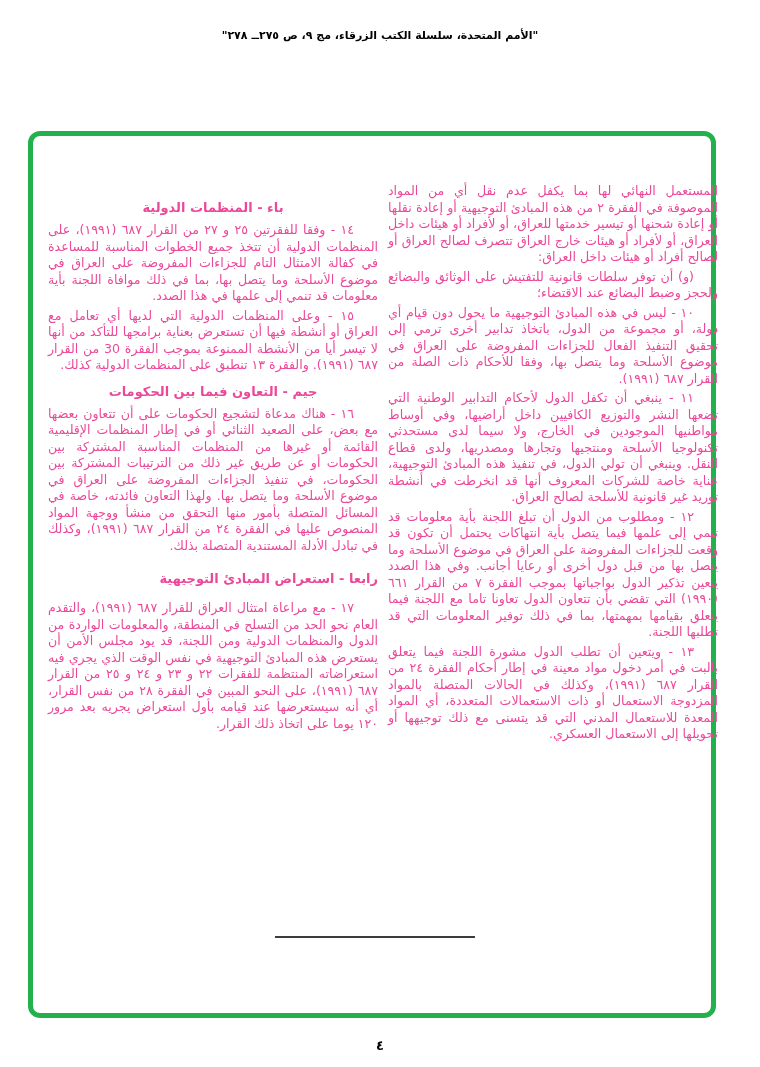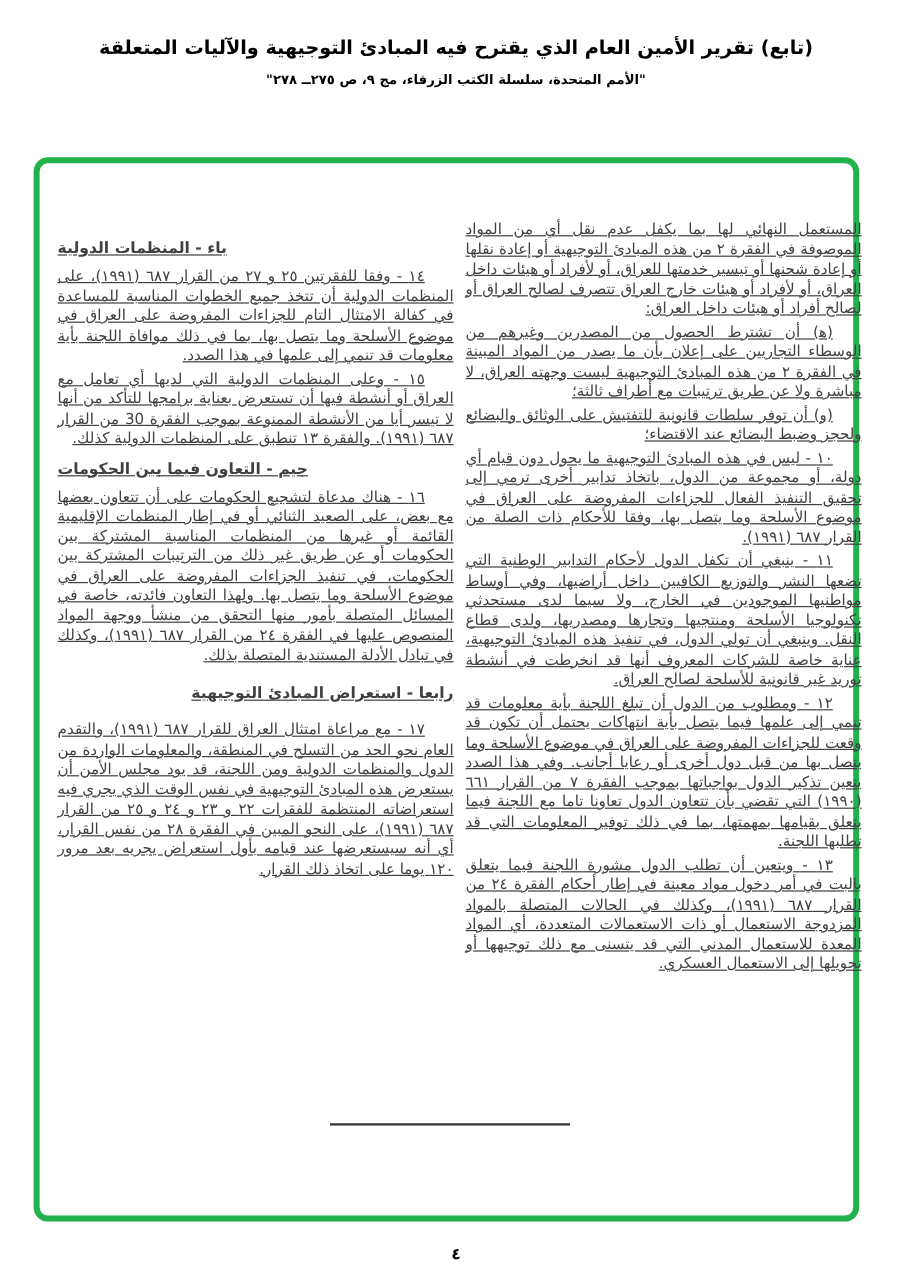--- a/index.html
+++ b/index.html
@@ -10,56 +10,54 @@
   }
   .doc-header{position:absolute;top:24px;left:0;width:100%;text-align:center;font-weight:bold;}
   .title-line{font-size:16px;line-height:31px;white-space:nowrap;}
   .source-line{font-size:11px;line-height:18px;margin-top:3px;}
   .green-frame{
     position:absolute;left:28px;top:131px;width:688px;height:887px;
     border:5px solid #22b14c;border-radius:12px;box-sizing:border-box;
   }
   .col{
     position:absolute;width:330px;font-size:12.6px;line-height:16.5px;
-    text-align:justify;color:#404040;text-decoration:underline;
+    text-align:justify;color:#ec4899;
   }
   .col-first{left:388px;top:183px;}
   .col-second{left:48px;top:190px;}
   .col p{margin:0 0 3px 0;text-indent:24px;}
   .col p.cont{text-indent:0;}
   .sec-heading{
     font-weight:bold;font-size:13px;line-height:17px;
-    margin:9px 0 6px 0;text-align:left;
+    margin:9px 0 6px 0;text-align:center;
   }
   .sec-heading-center{
     font-weight:bold;font-size:13px;line-height:17px;
     margin:16px 0 13px 0;text-align:right;
   }
   .footnote-rule{
     position:absolute;left:275px;top:936px;width:200px;height:2px;
     background:#3c3c3c;
   }
   .page-number{
     position:absolute;top:1038px;left:0;width:100%;text-align:center;
     font-size:13px;font-weight:bold;
   }
 </style>
 </head>
 <body>
 
 <div class="doc-header">
-  <div class="title-line">(تابع) تقرير الأمين العام الذي يقترح فيه المبادئ التوجيهية والآليات المتعلقة</div>
   <div class="source-line">"الأمم المتحدة، سلسلة الكتب الزرقاء، مج ٩، ص ٢٧٥ــ ٢٧٨"</div>
 </div>
 
 <div class="green-frame"></div>
 
 <div class="col col-first">
   <p class="cont">المستعمل النهائي لها بما يكفل عدم نقل أي من المواد الموصوفة في الفقرة ٢ من هذه المبادئ التوجيهية أو إعادة نقلها أو إعادة شحنها أو تيسير خدمتها للعراق، أو لأفراد أو هيئات داخل العراق، أو لأفراد أو هيئات خارج العراق تتصرف لصالح العراق أو لصالح أفراد أو هيئات داخل العراق:</p>
-  <p>(ﻫ) أن تشترط الحصول من المصدرين وغيرهم من الوسطاء التجاريين على إعلان بأن ما يصدر من المواد المبينة في الفقرة ٢ من هذه المبادئ التوجيهية ليست وجهته العراق، لا مباشرة ولا عن طريق ترتيبات مع أطراف ثالثة؛</p>
   <p>(و) أن توفر سلطات قانونية للتفتيش على الوثائق والبضائع ولحجز وضبط البضائع عند الاقتضاء؛</p>
   <p>١٠ - ليس في هذه المبادئ التوجيهية ما يحول دون قيام أي دولة، أو مجموعة من الدول، باتخاذ تدابير أخرى ترمي إلى تحقيق التنفيذ الفعال للجزاءات المفروضة على العراق في موضوع الأسلحة وما يتصل بها، وفقا للأحكام ذات الصلة من القرار ٦٨٧ (١٩٩١).</p>
   <p>١١ - ينبغي أن تكفل الدول لأحكام التدابير الوطنية التي تضعها النشر والتوزيع الكافيين داخل أراضيها، وفي أوساط مواطنيها الموجودين في الخارج، ولا سيما لدى مستحدثي تكنولوجيا الأسلحة ومنتجيها وتجارها ومصدريها، ولدى قطاع النقل. وينبغي أن تولي الدول، في تنفيذ هذه المبادئ التوجيهية، عناية خاصة للشركات المعروف أنها قد انخرطت في أنشطة توريد غير قانونية للأسلحة لصالح العراق.</p>
   <p>١٢ - ومطلوب من الدول أن تبلغ اللجنة بأية معلومات قد تنمي إلى علمها فيما يتصل بأية انتهاكات يحتمل أن تكون قد وقعت للجزاءات المفروضة على العراق في موضوع الأسلحة وما يتصل بها من قبل دول أخرى أو رعايا أجانب. وفي هذا الصدد يتعين تذكير الدول بواجباتها بموجب الفقرة ٧ من القرار ٦٦١ (١٩٩٠) التي تقضي بأن تتعاون الدول تعاونا تاما مع اللجنة فيما يتعلق بقيامها بمهمتها، بما في ذلك توفير المعلومات التي قد تطلبها اللجنة.</p>
   <p>١٣ - ويتعين أن تطلب الدول مشورة اللجنة فيما يتعلق بالبت في أمر دخول مواد معينة في إطار أحكام الفقرة ٢٤ من القرار ٦٨٧ (١٩٩١)، وكذلك في الحالات المتصلة بالمواد المزدوجة الاستعمال أو ذات الاستعمالات المتعددة، أي المواد المعدة للاستعمال المدني التي قد يتسنى مع ذلك توجيهها أو تحويلها إلى الاستعمال العسكري.</p>
 </div>
 
 <div class="col col-second">
   <div class="sec-heading">باء - المنظمات الدولية</div>
   <p>١٤ - وفقا للفقرتين ٢٥ و ٢٧ من القرار ٦٨٧ (١٩٩١)، على المنظمات الدولية أن تتخذ جميع الخطوات المناسبة للمساعدة في كفالة الامتثال التام للجزاءات المفروضة على العراق في موضوع الأسلحة وما يتصل بها، بما في ذلك موافاة اللجنة بأية معلومات قد تنمي إلى علمها في هذا الصدد.</p>

